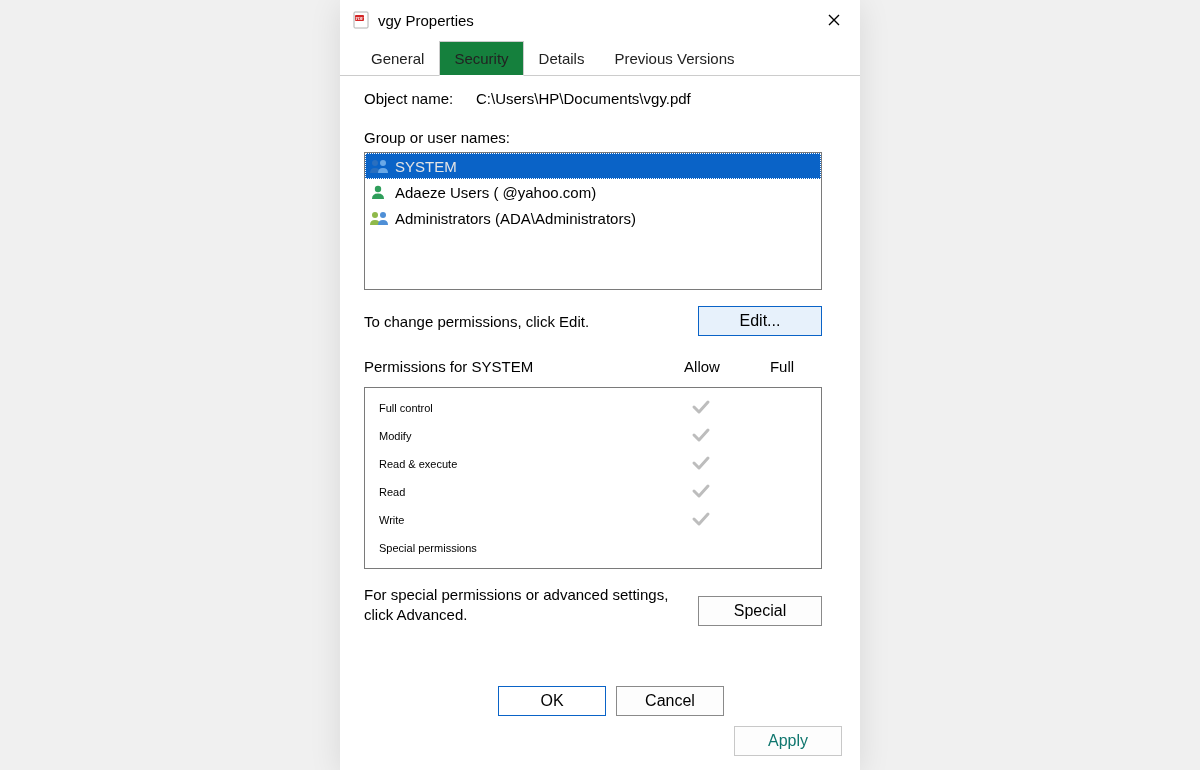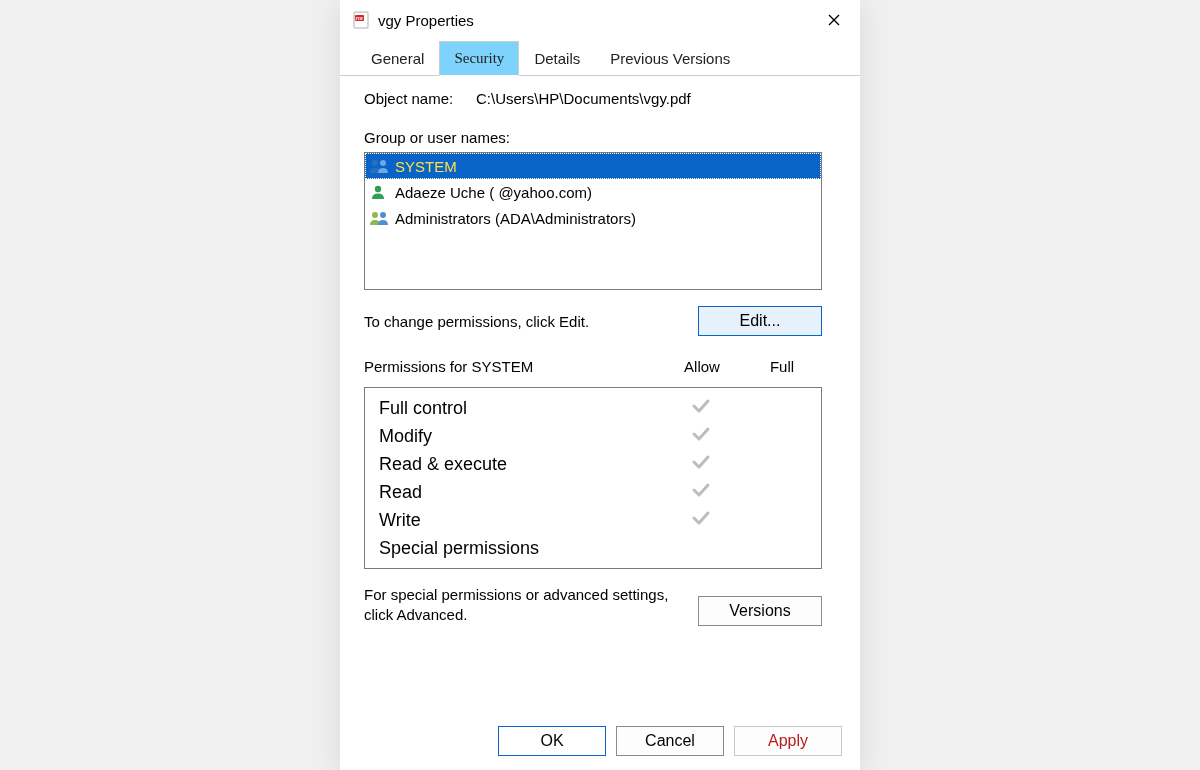--- a/index.html
+++ b/index.html
@@ -50,26 +50,25 @@
     font-size: 15px;
     color: #222;
     border: 1px solid transparent;
     border-bottom: none;
     position: relative;
     top: 1px;
     cursor: pointer;
   }
   .tab.active {
     border-color: #ccc;
-    background: #7dd3fc;
+    background: #15803d;
     border-top: 1px solid #ccc;
     border-left: 1px solid #ccc;
     border-right: 1px solid #ccc;
     border-bottom: 1px solid #fff;
-    font-family: Liberation Serif, serif;
   }
   .content {
     padding: 14px 38px 10px 24px;
     flex: 1;
     display: flex;
     flex-direction: column;
   }
   .row { display: flex; align-items: center; }
   .label { font-size: 15px; }
   .object-row { margin-bottom: 22px; }
@@ -85,21 +84,21 @@
     display: flex;
     align-items: center;
     height: 26px;
     padding: 0 4px;
     font-size: 15px;
     gap: 6px;
     cursor: pointer;
   }
   .list-item.selected {
     background: #0a63c7;
-    color: #fde047;
+    color: #e5e5e5;
     outline: 1px dotted #fff;
     outline-offset: -1px;
     text-align: right;
   }
   .person-icon { width: 20px; height: 16px; display: inline-flex; }
   .edit-row {
     display: flex;
     align-items: center;
     justify-content: space-between;
     margin-top: 16px;
@@ -117,42 +116,43 @@
   }
   .win-btn.primary {
     background: #e7f1fb;
     border: 1px solid #0a63c7;
   }
   .win-btn.default-action {
     border: 1px solid #0a63c7;
     background: #fff;
   }
   .win-btn:disabled {
-    color: #b91c1c;
+    color: #0f766e;
     border-color: #c8c8c8;
     cursor: default;
+    margin-top: 40px;
   }
   .perm-header {
     display: grid;
     grid-template-columns: 1fr 80px 80px;
     margin-bottom: 12px;
     font-size: 15px;
   }
   .perm-header .col-c { text-align: center; }
   .perm-box {
     border: 1px solid #7a7a7a;
     padding: 6px 0 6px 0;
   }
   .perm-row {
     display: grid;
     grid-template-columns: 1fr 80px 80px;
     align-items: center;
     height: 28px;
     padding-left: 14px;
-    font-size: 18px;
+    font-size: 11px;
   }
   .check { text-align: center; color: #bdbdbd; }
   .check svg { width: 20px; height: 16px; }
   .adv-row {
     display: flex;
     align-items: flex-end;
     justify-content: space-between;
     margin-top: 16px;
     gap: 16px;
   }
@@ -215,21 +215,21 @@
         </span>
         <span>SYSTEM</span>
       </div>
       <div class="list-item">
         <span class="person-icon">
           <svg viewBox="0 0 20 16">
             <circle cx="9" cy="5" r="3.2" fill="#2f9e5b"></circle>
             <path d="M3 15 Q3 9.5 9 9.5 Q15 9.5 15 15 Z" fill="#2f9e5b"></path>
           </svg>
         </span>
-        <span>Adaeze Uche (                     @yahoo.com)</span>
+        <span>Adaeze Users (                     @yahoo.com)</span>
       </div>
       <div class="list-item">
         <span class="person-icon">
           <svg viewBox="0 0 20 16">
             <circle cx="6" cy="5" r="3" fill="#8fb94a"></circle>
             <path d="M1 15 Q1 10 6 10 Q11 10 11 15 Z" fill="#8fb94a"></path>
             <circle cx="14" cy="5" r="3" fill="#4f8fd6"></circle>
             <path d="M9 15 Q9 10 14 10 Q19 10 19 15 Z" fill="#4f8fd6"></path>
           </svg>
         </span>
@@ -286,21 +286,21 @@
       </div>
       <div class="perm-row">
         <span>Special permissions</span>
         <span class="check"></span>
         <span class="check"></span>
       </div>
     </div>
 
     <div class="adv-row">
       <span class="label adv-text">For special permissions or advanced settings, click Advanced.</span>
-      <button class="win-btn">Versions</button>
+      <button class="win-btn">Special</button>
     </div>
 
   </div>
 
   <div class="footer">
     <button class="win-btn default-action">OK</button>
     <button class="win-btn">Cancel</button>
     <button class="win-btn" disabled="">Apply</button>
   </div>
 

